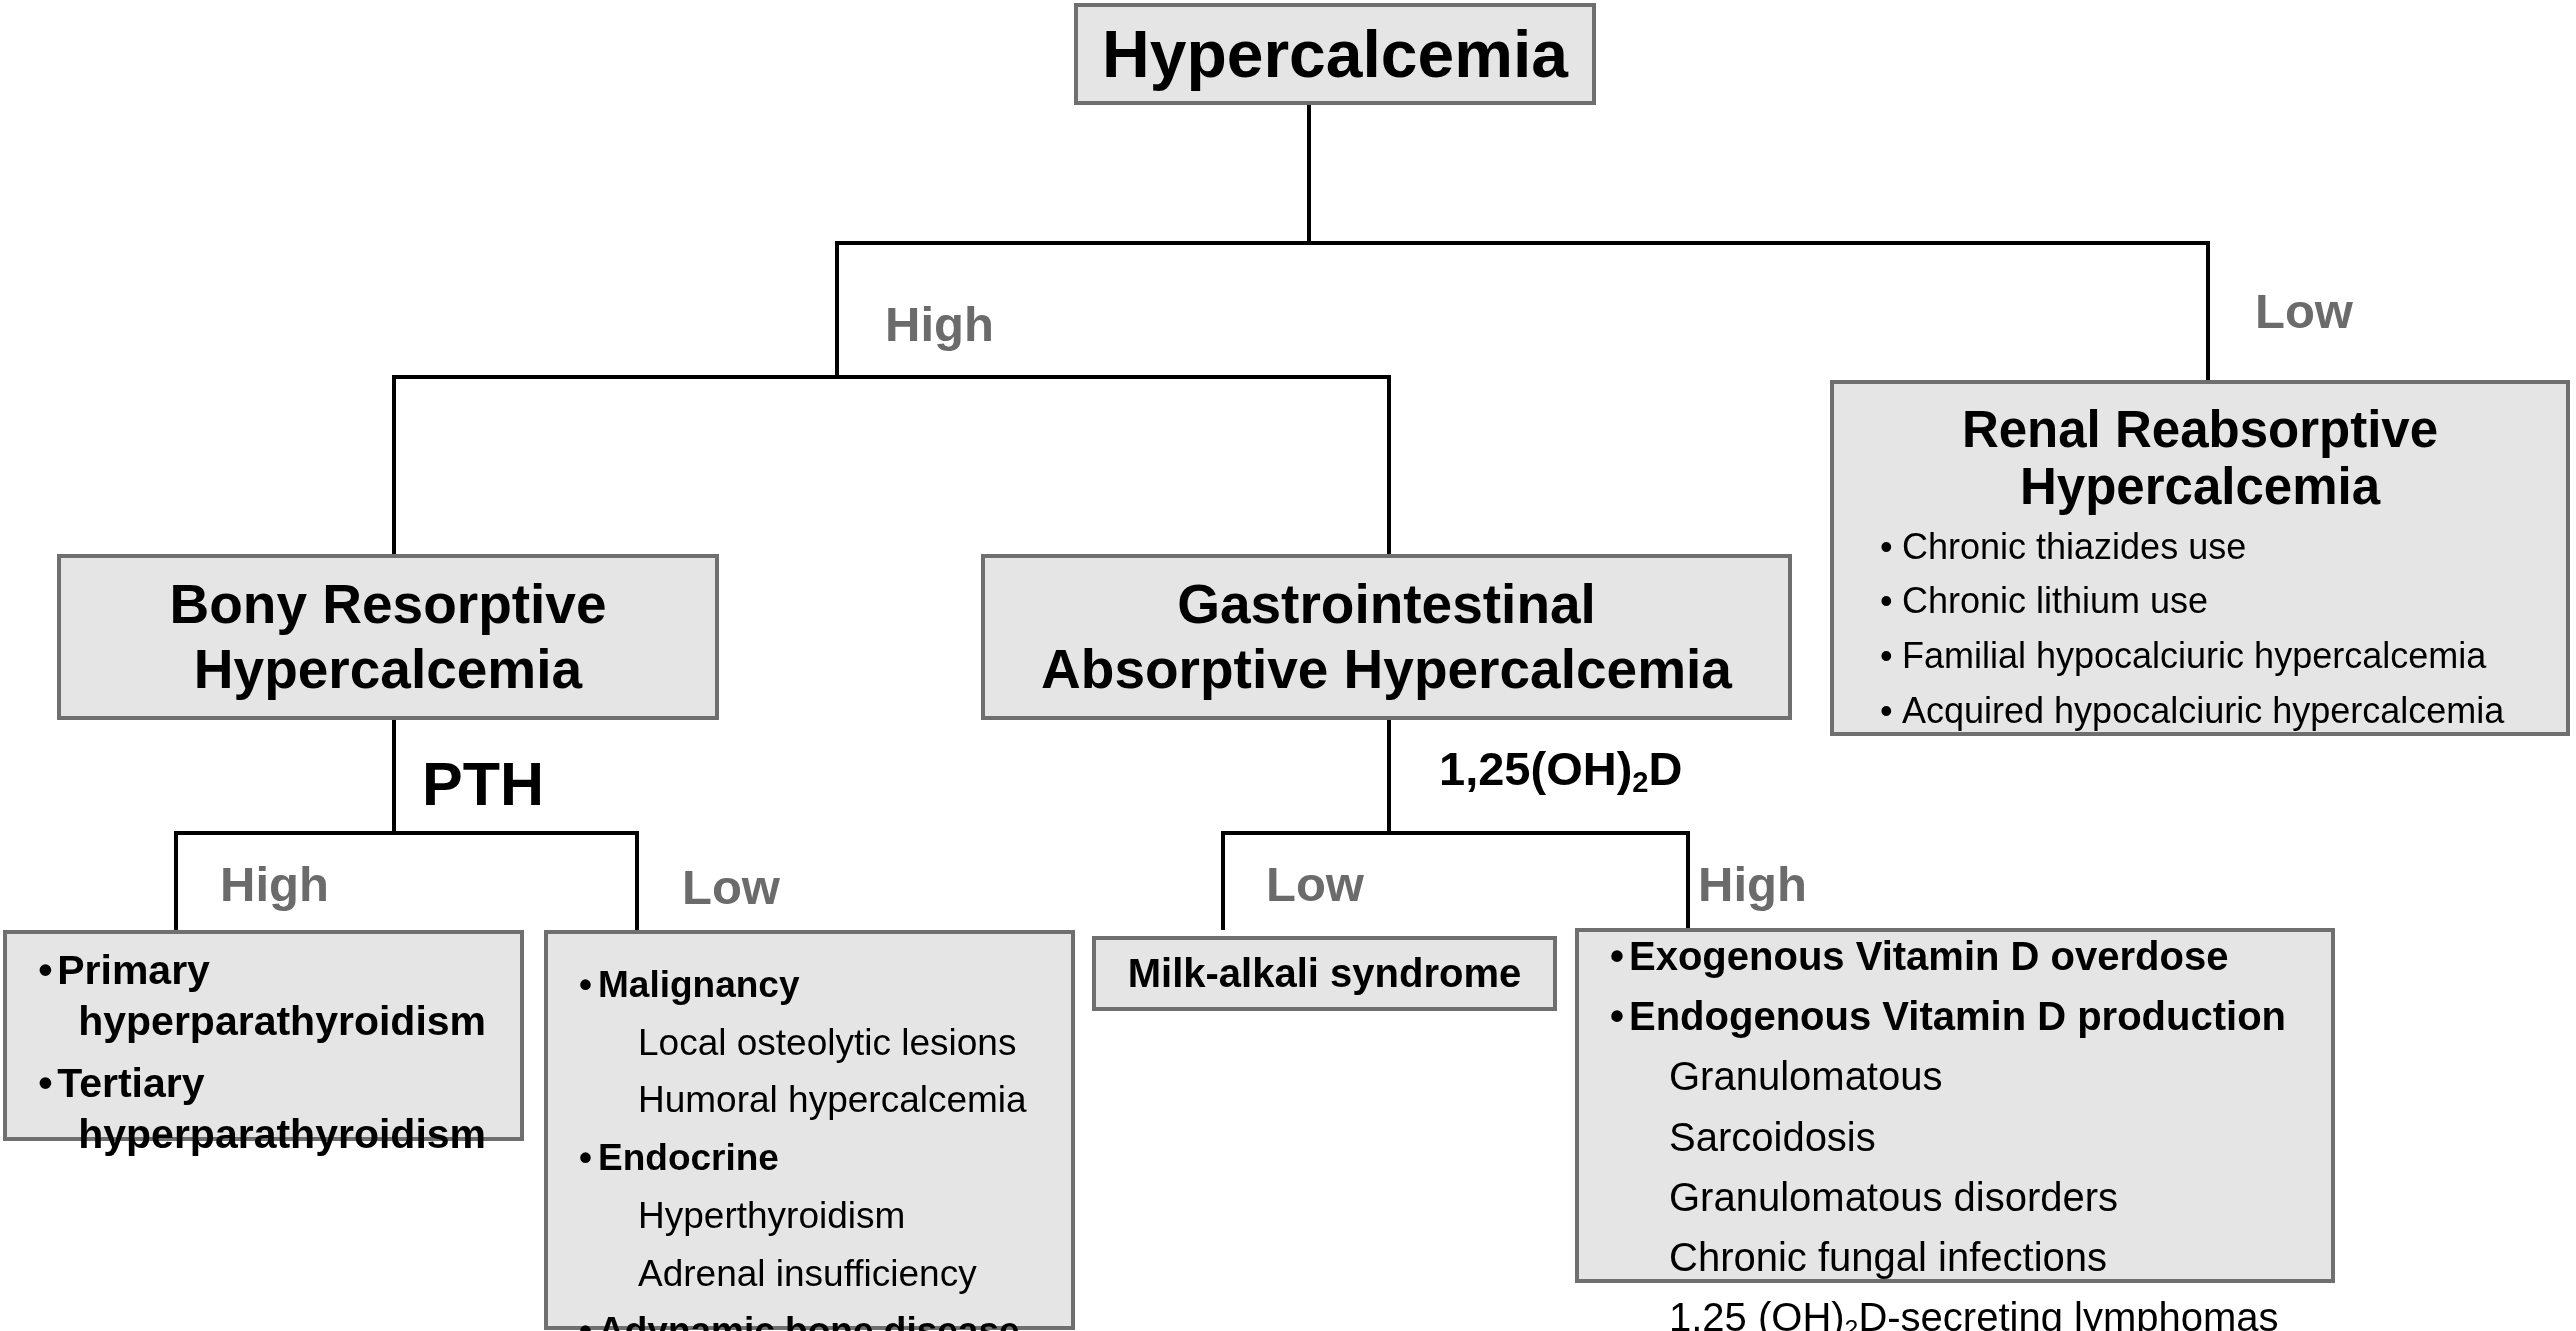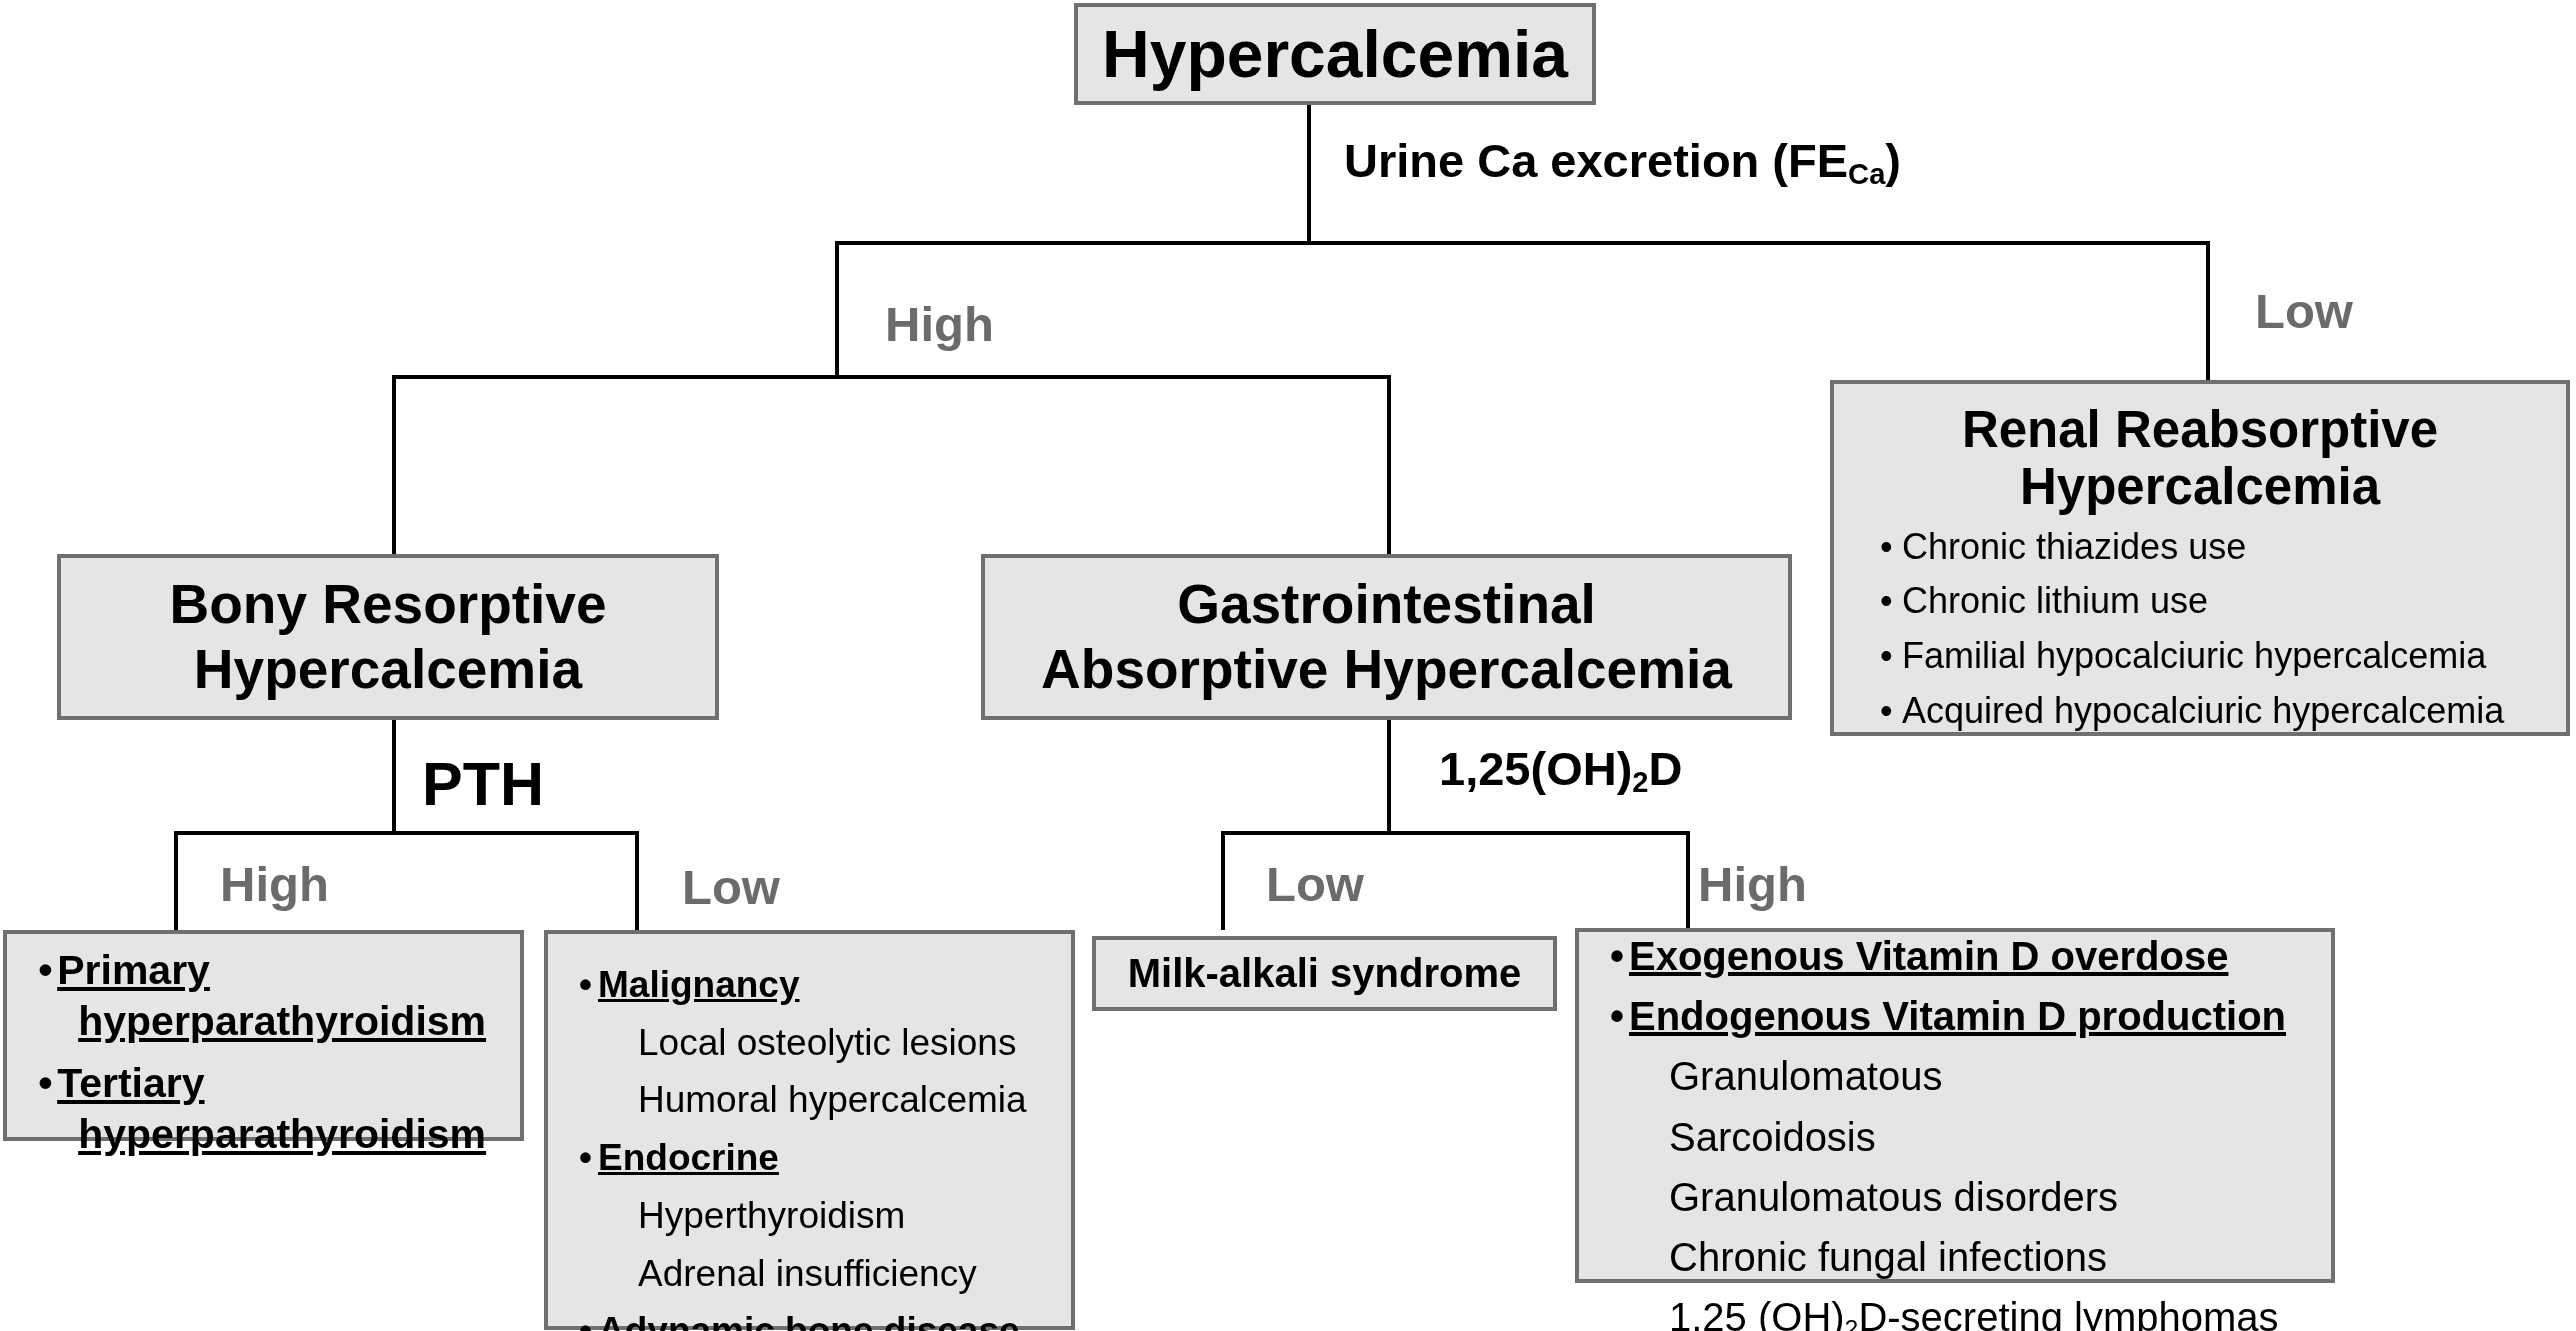--- a/index.html
+++ b/index.html
@@ -29,21 +29,21 @@
   #renal-box .node-title{font-size:51px;line-height:57px;text-align:center;}
   #pth-high-box{left:3.2px;top:930px;width:521px;height:211px;padding-top:11px;}
   #pth-low-box{left:544px;top:930px;width:531px;height:400px;padding-top:27px;}
   #milk-box{left:1092px;top:928px;width:465px;height:75px;font-size:40px;font-weight:bold;margin-top:8px;}
   #vitd-high-box{left:1575px;top:928px;width:760px;height:355px;padding-top:0;}
 
   .list{display:block;}
   .li{padding-left:71px;text-indent:-40px;padding-right:3.2px;}
   .li.ind{text-indent:0;}
   .li .blt{display:inline-block;width:19px;text-indent:0;}
-  .li.b{font-weight:bold;text-decoration:underline;}
+  .li.b{font-weight:bold;}
   #pth-high-box .li{font-size:41px;line-height:51px;}
   #pth-low-box .li{font-size:37px;line-height:48px;}
   #vitd-high-box .li{font-size:40px;line-height:49px;}
   #renal-box .li{font-size:36px;line-height:44px;padding-left:49px;text-indent:-25px;}
   #renal-box .li .blt{width:22px;}
   #renal-box .list{margin-top:9.5px;padding-left:22px;}
 
   .branch-label{position:absolute;font-weight:bold;font-size:49px;color:var(--muted);}
   .decision-label{position:absolute;font-weight:bold;font-size:47px;color:var(--text);white-space:nowrap;}
   .sub{font-size:0.62em;vertical-align:-0.25em;}
@@ -62,23 +62,20 @@
   <div class="cline" style="left:1387px;top:375px;width:4px;height:182px;"></div>
   <div class="cline" style="left:392px;top:717px;width:4px;height:117px;"></div>
   <div class="cline" style="left:174px;top:831px;width:465px;height:4px;"></div>
   <div class="cline" style="left:174px;top:831px;width:4px;height:101px;"></div>
   <div class="cline" style="left:635px;top:831px;width:4px;height:101px;"></div>
   <div class="cline" style="left:1387px;top:717px;width:4px;height:117px;"></div>
   <div class="cline" style="left:1221px;top:831px;width:469px;height:4px;"></div>
   <div class="cline" style="left:1221px;top:831px;width:4px;height:99px;"></div>
   <div class="cline" style="left:1686px;top:831px;width:4px;height:100px;"></div>
 
-  <div class="decision-label" style="left:1344px;top:133px;">
-    <span>Urine Ca excretion (FE</span><span class="sub">Ca</span><span>)</span>
-  </div>
   <div class="decision-label" style="left:422px;top:749px;font-size:61px;">
     <span>PTH</span>
   </div>
   <div class="decision-label" style="left:1439px;top:741px;">
     <span>1,25(OH)</span><span class="sub">2</span><span>D</span>
   </div>
 
   <div class="branch-label" style="left:885px;top:296px;">High</div>
   <div class="branch-label" style="left:2255px;top:283px;">Low</div>
   <div class="branch-label" style="left:220px;top:856px;">High</div>

